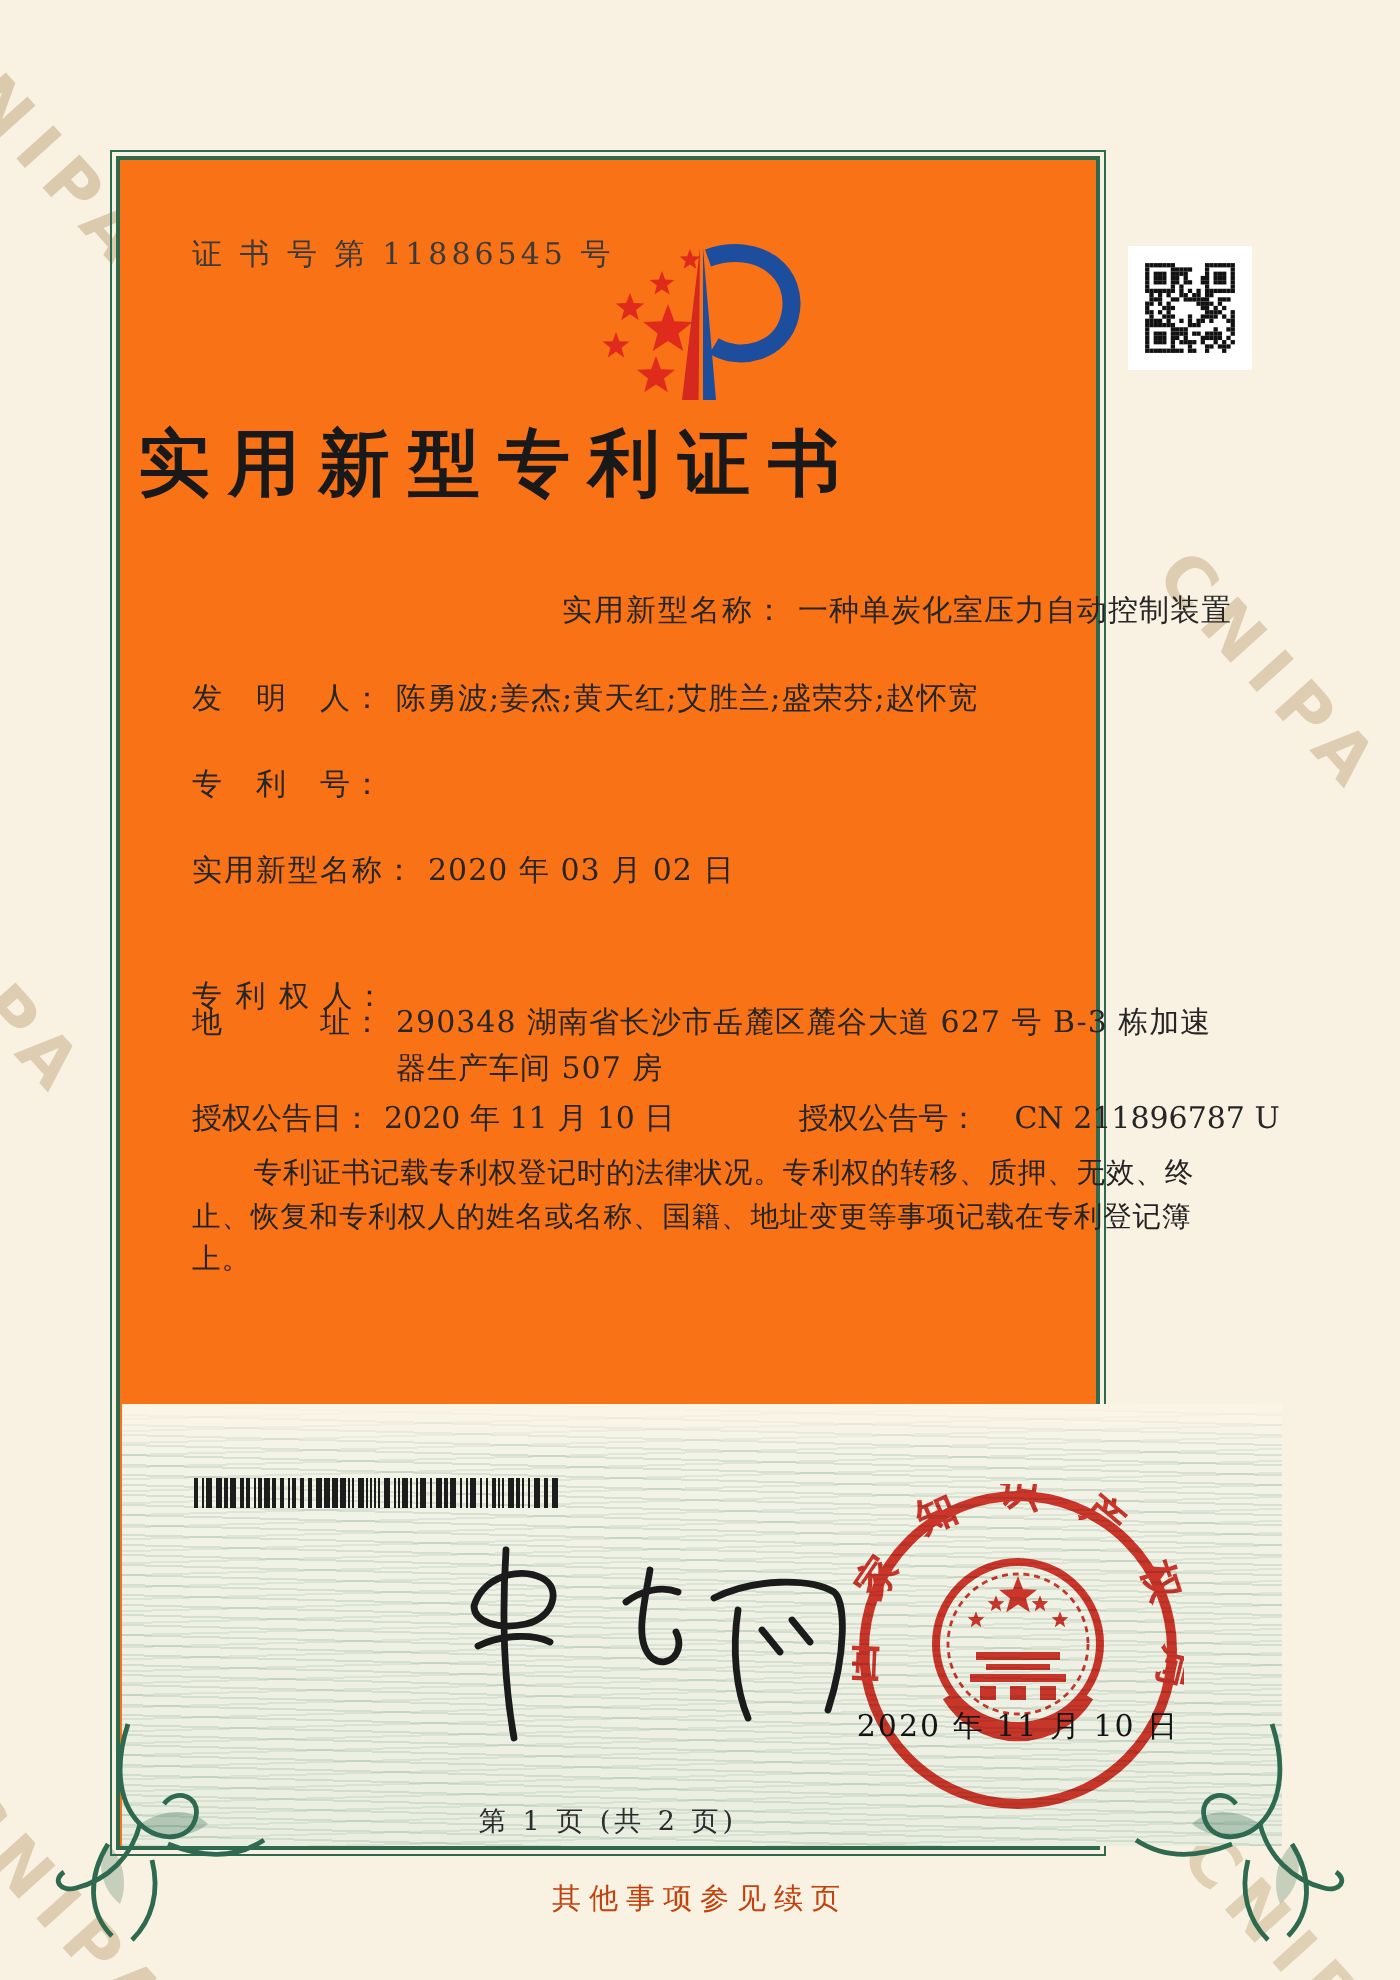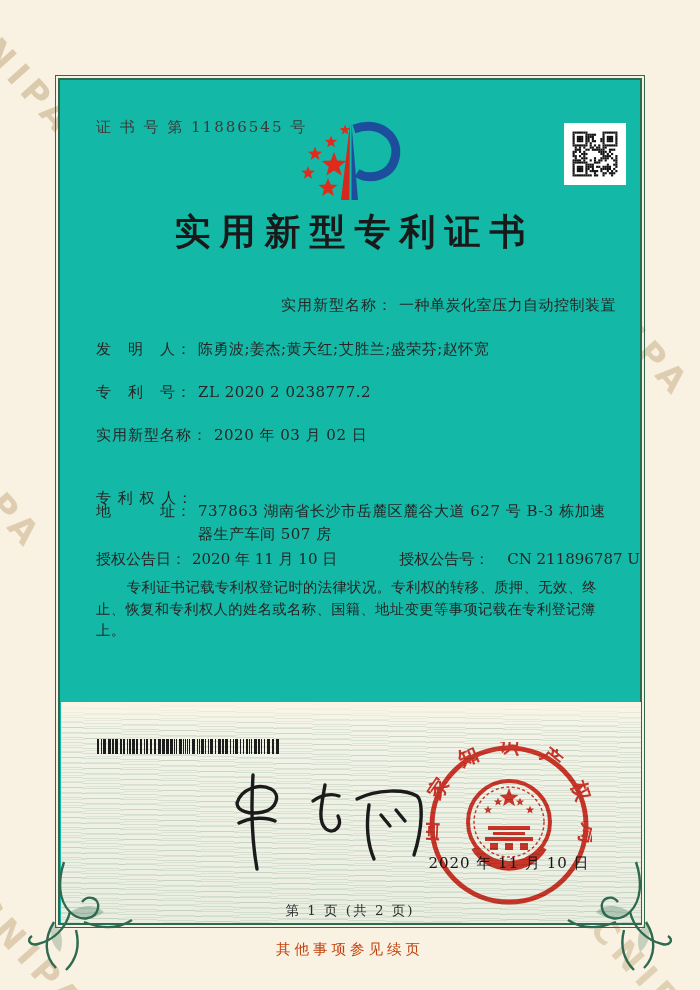--- a/index.html
+++ b/index.html
@@ -4,26 +4,26 @@
 <style>
   html,body{margin:0;padding:0;}
   body{width:700px;height:990px;background:#f6eedd;font-family:"DejaVu Serif","Liberation Serif",serif;}
   .page{position:relative;width:700px;height:990px;overflow:hidden;background:#f9f1e1;}
 
   
   .wm{position:absolute;font-family:"DejaVu Sans","Liberation Sans",sans-serif;font-weight:700;
       color:#c4ab80;letter-spacing:7px;transform-origin:0 0;transform:rotate(48deg);pointer-events:none;}
 
   
-  .frame{position:absolute;left:58px;top:78px;width:584px;height:847px;box-sizing:border-box;
-         border:2px solid #2e6a50;outline:1px solid #2e6a50;outline-offset:2px;background:#14b8a6;}
+  .frame{position:absolute;left:58px;top:78px;width:492px;height:847px;box-sizing:border-box;
+         border:2px solid #2e6a50;outline:1px solid #2e6a50;outline-offset:2px;background:#f97316;}
 
   .certno{position:absolute;left:36px;top:38px;font-size:15px;letter-spacing:2px;color:#3a3a3a;}
 
-  .title{position:absolute;left:0;top:128px;width:100%;text-align:center;font-size:36px;font-weight:700;
+  .title{position:absolute;left:0;top:128px;width:100%;text-align:left;font-size:36px;font-weight:700;
          letter-spacing:9px;color:#191919;text-indent:9px;}
 
   .row{position:absolute;left:36px;width:520px;font-size:15px;color:#262626;line-height:23px;display:flex;align-items:flex-start;}
   .row .lbl{white-space:pre;flex:0 0 auto;letter-spacing:1px;}
   .row .val{margin-left:6px;letter-spacing:.5px;}
   .grant{position:absolute;left:36px;top:470px;width:545px;font-size:15px;color:#262626;display:flex;}
   .grant .pair2{margin-left:62px;font-family:Liberation Mono, monospace;}
 
   .paras{position:absolute;left:36px;top:497px;width:520px;color:#242424;}
   .paras p{margin:0;font-size:14.3px;line-height:21.6px;text-indent:2.15em;letter-spacing:.4px;}
@@ -331,32 +331,31 @@
     <div class="row" style="top:214px;justify-content:flex-end;">
       <span class="lbl">实用新型名称：</span>
       <span class="val">一种单炭化室压力自动控制装置</span>
     </div>
     <div class="row" style="top:258px;">
       <span class="lbl">发　明　人：</span>
       <span class="val">陈勇波;姜杰;黄天红;艾胜兰;盛荣芬;赵怀宽</span>
     </div>
     <div class="row" style="top:301px;">
       <span class="lbl">专　利　号：</span>
-      <span class="val">ZL 2020 2 0238777.2</span>
     </div>
     <div class="row" style="top:344px;">
       <span class="lbl">实用新型名称：</span>
       <span class="val">2020 年 03 月 02 日</span>
     </div>
     <div class="row" style="top:407px;">
       <span class="lbl">专 利 权 人：</span>
     </div>
     <div class="row" style="top:420px;">
       <span class="lbl">地　　　址：</span>
-      <span class="val" style="width:452px;">737863 湖南省长沙市岳麓区麓谷大道 627 号 B-3 栋加速器生产车间 507 房</span>
+      <span class="val" style="width:452px;">290348 湖南省长沙市岳麓区麓谷大道 627 号 B-3 栋加速器生产车间 507 房</span>
     </div>
 
     <div class="grant">
       <span>授权公告日：</span>
       <span style="margin-left:6px;">2020 年 11 月 10 日</span>
       <span class="pair2">授权公告号：</span>
       <span style="margin-left:18px;">CN 211896787 U</span>
     </div>
 
     <div class="paras">

